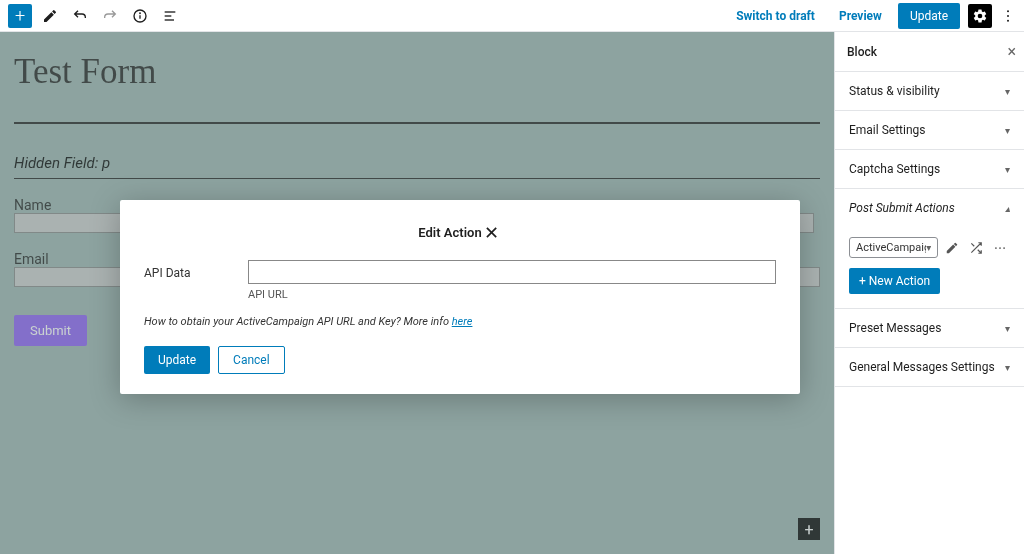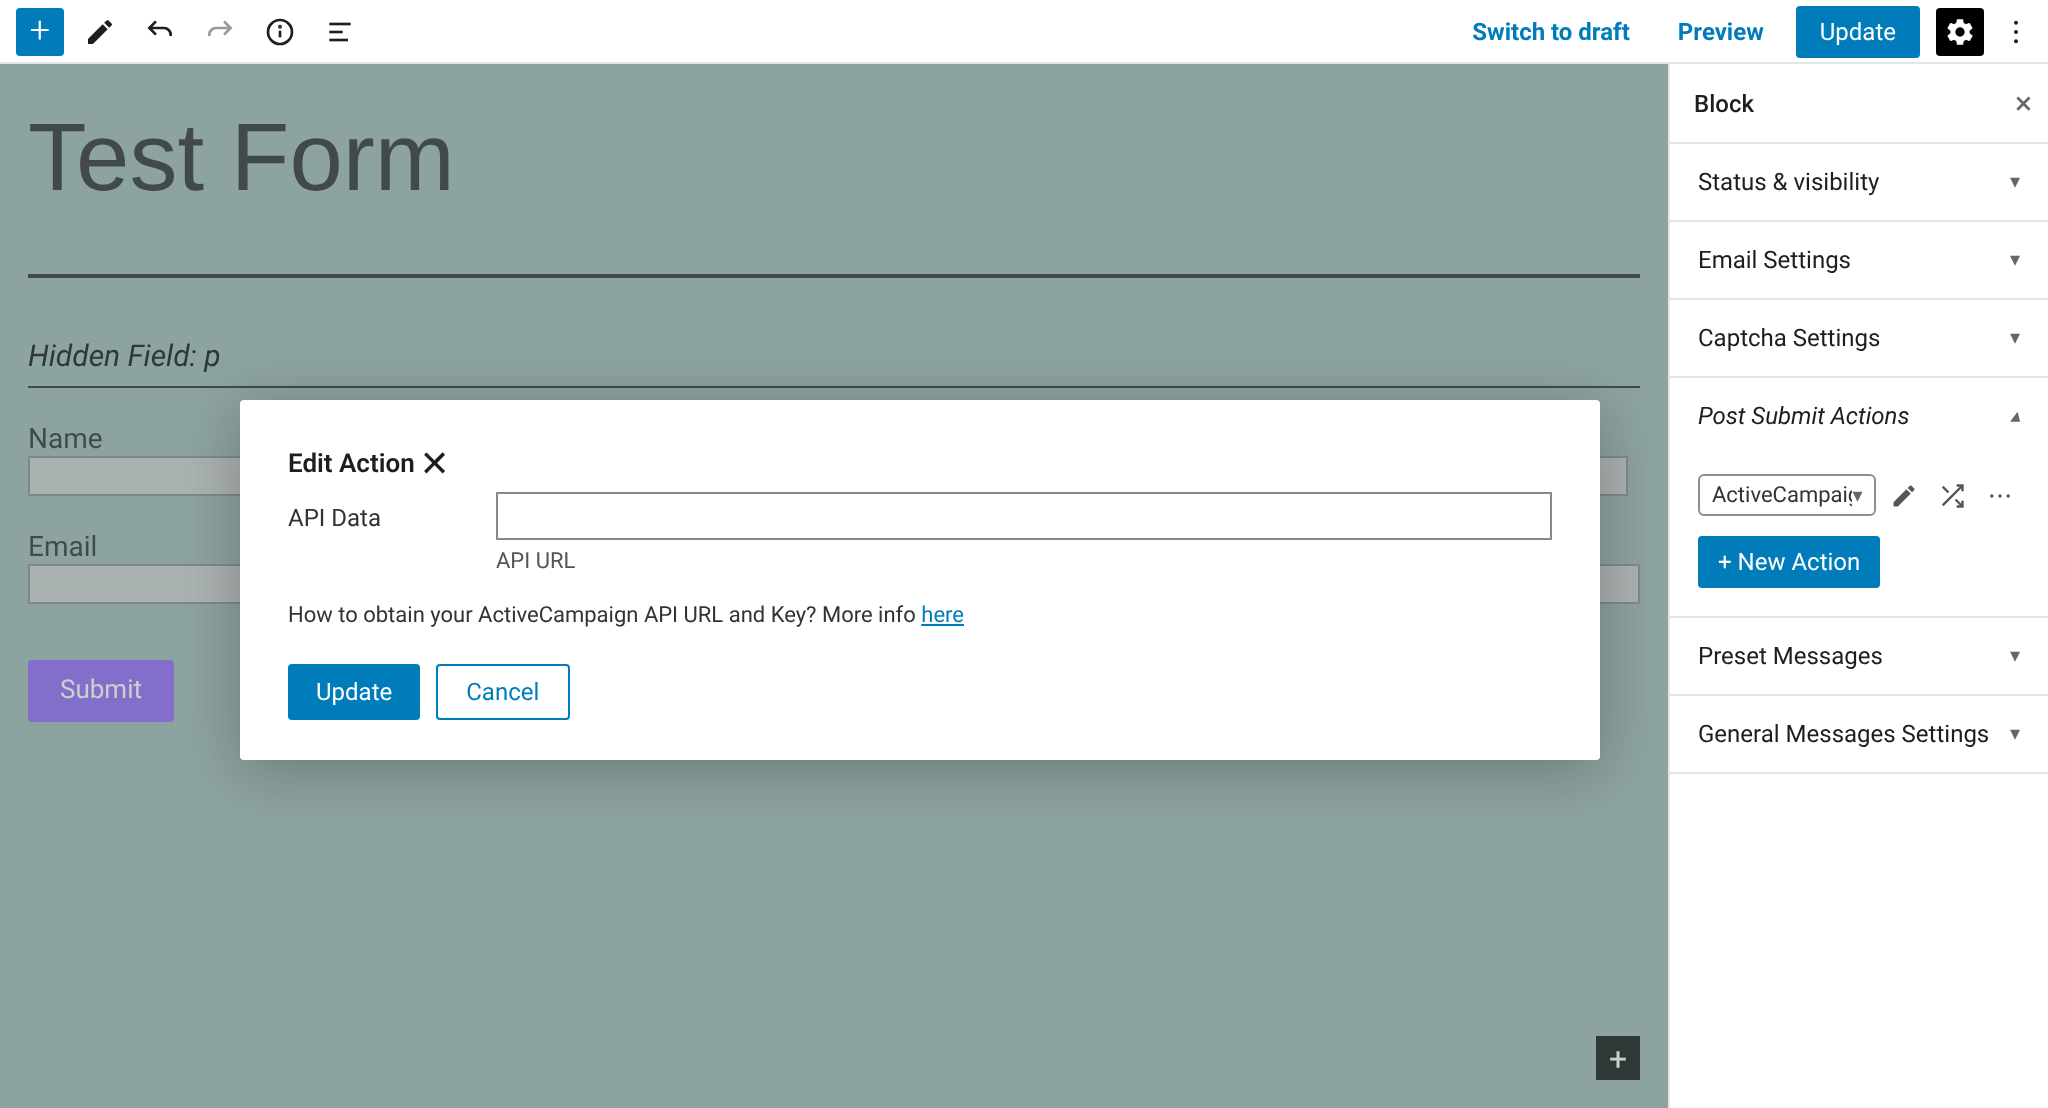--- a/index.html
+++ b/index.html
@@ -11,21 +11,21 @@
     .tool-btn svg { width: 16px; height: 16px; }
     .tool-btn.dim { color: #999; }
     .spacer { flex: 1; }
     .topbar-right { display: flex; align-items: center; gap: 8px; }
     .link-btn { color: #007cba; font-size: 12px; cursor: pointer; padding: 4px 8px; font-weight: bold; }
     .update-top { background: #007cba; color: #fff; font-size: 12px; padding: 6px 12px; border: none; border-radius: 2px; cursor: pointer; }
     .gear-btn { width: 24px; height: 24px; background: #000; color: #fff; display: flex; align-items: center; justify-content: center; border-radius: 2px; cursor: pointer; }
     .dots-btn { width: 16px; height: 24px; display: flex; align-items: center; justify-content: center; cursor: pointer; color: #1e1e1e; }
     .main-wrap { display: flex; height: 522px; }
     .canvas { flex: 1; background: #9bb3af; padding: 20px 14px; position: relative; }
-    .page-title { font-size: 48px; font-weight: 300; color: #1e1e1e; margin-bottom: 30px; font-family: Liberation Sans, sans-serif; }
+    .page-title { font-size: 35px; font-weight: 300; color: #1e1e1e; margin-bottom: 30px; font-family: Liberation Serif, serif; }
     .title-hr { border: none; border-top: 2px solid #1e1e1e; margin-bottom: 30px; }
     .field-label { font-size: 14px; color: #1e1e1e; }
     .hidden-f { font-size: 15px; margin-bottom: 6px; font-style: italic; }
     .fhr { border: none; border-top: 1px solid #1e1e1e; margin-bottom: 18px; }
     .gen-input { width: 100%; height: 20px; background: #ccc; border: 1px solid #888; max-width: 800px; }
     .row2 { display: flex; gap: 20px; margin-top: 18px; }
     .col2 { flex: 1; max-width: 390px; }
     .col2b { flex: 1; max-width: 490px; }
     .submit-btn { margin-top: 28px; background: #8b5cf6; color: #fff; border: none; padding: 8px 16px; font-size: 13px; border-radius: 2px; cursor: pointer; }
     .plus-block { position: absolute; bottom: 14px; right: 14px; width: 22px; height: 22px; background: #000; color: #fff; display: flex; align-items: center; justify-content: center; font-size: 16px; cursor: pointer; }
@@ -37,29 +37,29 @@
     .panel { border-bottom: 1px solid #e2e4e7; padding: 12px 14px; display: flex; align-items: center; justify-content: space-between; cursor: pointer; color: #1e1e1e; }
     .panel-body { padding: 10px 14px 14px; border-bottom: 1px solid #e2e4e7; }
     .action-row { display: flex; align-items: center; gap: 4px; margin-bottom: 10px; }
     .action-select { flex: 1; border: 1px solid #8c8f94; border-radius: 3px; padding: 3px 6px; font-size: 11px; background: #fff; color: #333; cursor: pointer; display: flex; align-items: center; justify-content: space-between; min-width: 0; }
     .action-select span { overflow: hidden; text-overflow: clip; white-space: nowrap; }
     .mini-icon { width: 20px; height: 20px; display: flex; align-items: center; justify-content: center; cursor: pointer; color: #555; }
     .new-action { background: #007cba; color: #fff; border: none; padding: 6px 10px; font-size: 12px; border-radius: 2px; cursor: pointer; }
     .chev { font-size: 10px; color: #666; }
     .overlay-full { position: absolute; top: 32px; left: 0; right: 190px; bottom: 0; background: rgba(120,140,138,0.4); }
     .modal { position: absolute; top: 200px; left: 120px; width: 680px; background: #fff; border-radius: 2px; box-shadow: 0 5px 30px rgba(0,0,0,0.25); padding: 22px 24px 20px; z-index: 10; }
-    .modal-hd { display: flex; justify-content: flex-start; align-items: center; margin-bottom: 4px; }
+    .modal-hd { display: flex; justify-content: center; align-items: center; margin-bottom: 18px; }
     .modal-title { font-size: 13px; font-weight: 600; color: #1e1e1e; }
     .modal-close { cursor: pointer; font-size: 18px; color: #1e1e1e; width: 20px; height: 20px; display: flex; align-items: center; justify-content: center; }
     .api-row { display: flex; gap: 12px; align-items: flex-start; margin-bottom: 14px; }
     .api-label { width: 92px; font-size: 12px; color: #333; padding-top: 6px; }
     .api-col { flex: 1; }
     .api-input { width: 100%; border: 1px solid #888; height: 24px; padding: 2px 6px; font-size: 12px; }
     .api-sub { font-size: 11px; color: #555; margin-top: 4px; }
-    .info-line { font-size: 11px; color: #333; margin-bottom: 18px; }
+    .info-line { font-size: 11px; color: #333; margin-bottom: 18px; font-style: italic; }
     .info-line a { color: #007cba; text-decoration: underline; cursor: pointer; }
     .modal-btns { display: flex; gap: 8px; }
     .btn-primary { background: #007cba; color: #fff; border: none; padding: 7px 14px; font-size: 12px; border-radius: 2px; cursor: pointer; }
     .btn-secondary { background: #fff; color: #007cba; border: 1px solid #007cba; padding: 6px 14px; font-size: 12px; border-radius: 2px; cursor: pointer; }
   </style>
 </head>
 <body>
 
 <div class="topbar">
   <div class="topbar-left">

